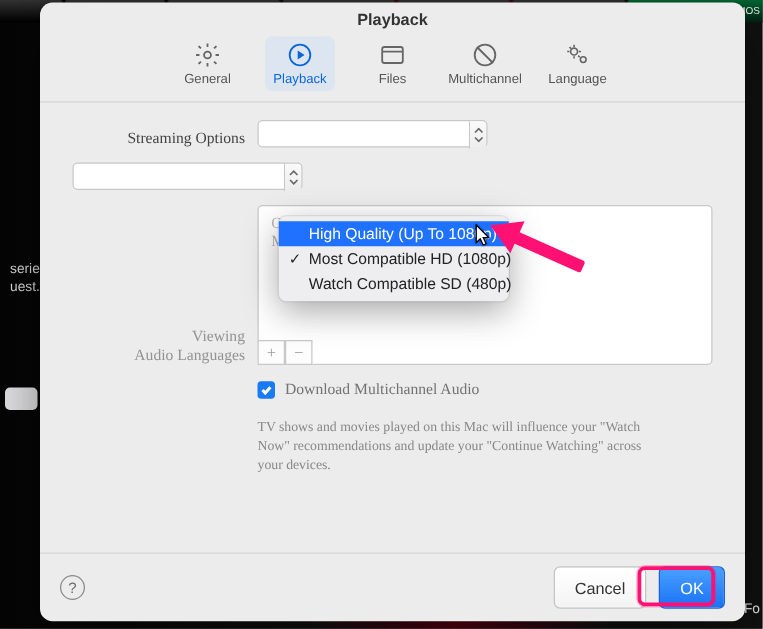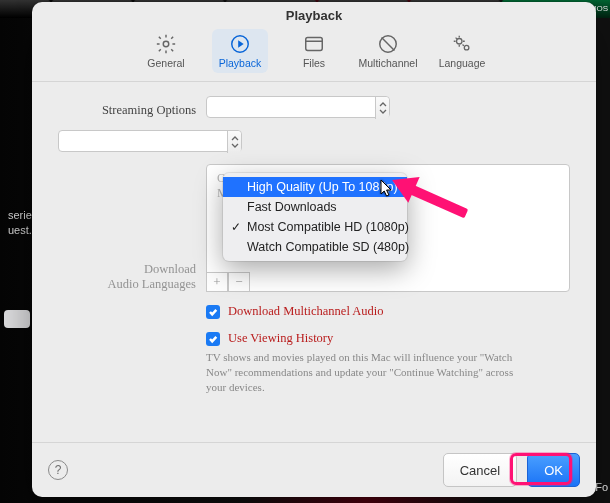--- a/index.html
+++ b/index.html
@@ -44,21 +44,21 @@
   .row .lab { width:148px; text-align:right; font-size:12.5px; color:#444; padding-top:3px; padding-right:10px;}
   .row .ctl { flex:1; position:relative;}
   .langbox {
     border:1px solid #c8c8c8; border-radius:4px; background:#fff;
     height:128px; width:100%; padding:6px 10px; font-size:12.5px; color:#b5b5b5;
     position:relative;
   }
   .langbox .pm { position:absolute; left:-1px; bottom:-1px; height:20px; display:flex;}
   .langbox .pm span { width:22px; height:20px; border:1px solid #c8c8c8; background:#fdfdfd; display:flex; align-items:center; justify-content:center; font-size:13px; color:#999;}
   .langbox .pm span:first-child{border-top-left-radius:0;}
-  .chk { display:flex; align-items:center; gap:8px; font-size:12.5px; color:#b91c1c;}
+  .chk { display:flex; align-items:center; gap:8px; font-size:12.5px; color:#737373;}
   .chk .box { width:14px; height:14px; border-radius:3px; background:#1a7af4; display:flex; align-items:center; justify-content:center;}
   .chk .box svg { stroke:#fff; stroke-width:2.5; fill:none;}
   .desc { font-size:11px; color:#888; margin-top:4px; line-height:1.35; max-width:330px;}
   .dropdown {
     position:absolute; left:191px; top:91px; width:184px; z-index:40;
     background:#eeeef0; border-radius:6px; box-shadow:0 8px 28px rgba(0,0,0,0.35),0 0 0 1px rgba(0,0,0,0.08);
     padding:4px 0; font-size:12.5px;
   }
   .dropdown .item { padding:3px 14px 3px 24px; white-space:nowrap; position:relative; color:#222; cursor:pointer;}
   .dropdown .item.sel { background:#1f72ff; color:#fff;}
@@ -186,21 +186,21 @@
             <svg width="8" height="12" viewBox="0 0 8 12">
                 <path d="M1 4l3-3 3 3M1 8l3 3 3-3" fill="none" stroke="#666" stroke-width="1.3"></path>
               </svg>
           </div>
         </div>
       </div>
     </div>
 
     <div class="row">
       <div class="lab" style="padding-top:2px;color:#939393;">
-        <span>Download</span><br><span>Audio Languages</span>
+        <span>Viewing</span><br><span>Audio Languages</span>
       </div>
       <div class="ctl">
         <div class="langbox">
           <div>Original Audio Language</div>
           <div>Mac Language: English</div>
           <div class="pm">
             <span>+</span>
             <span>−</span>
           </div>
         </div>
@@ -217,38 +217,27 @@
               </svg>
           </span>
           <span>Download Multichannel Audio</span>
         </label>
       </div>
     </div>
 
     <div class="row" style="margin-bottom:4px">
       <div class="lab"></div>
       <div class="ctl">
-        <label class="chk">
-          <span class="box">
-            <svg width="10" height="10" viewBox="0 0 10 10">
-                <path d="M2 5l2.2 2.4L8.3 2.8"></path>
-              </svg>
-          </span>
-          <span>Use Viewing History</span>
-        </label>
         <div class="desc">TV shows and movies played on this Mac will influence your "Watch Now" recommendations and update your "Continue Watching" across your devices.</div>
       </div>
     </div>
 
     <div class="dropdown">
       <div class="item sel">
         <span>High Quality (Up To 1080p)</span>
-      </div>
-      <div class="item">
-        <span>Fast Downloads</span>
       </div>
       <div class="item">
         <span class="chkmark">✓</span>
         <span>Most Compatible HD (1080p)</span>
       </div>
       <div class="item">
         <span>Watch Compatible SD (480p)</span>
       </div>
     </div>
 

